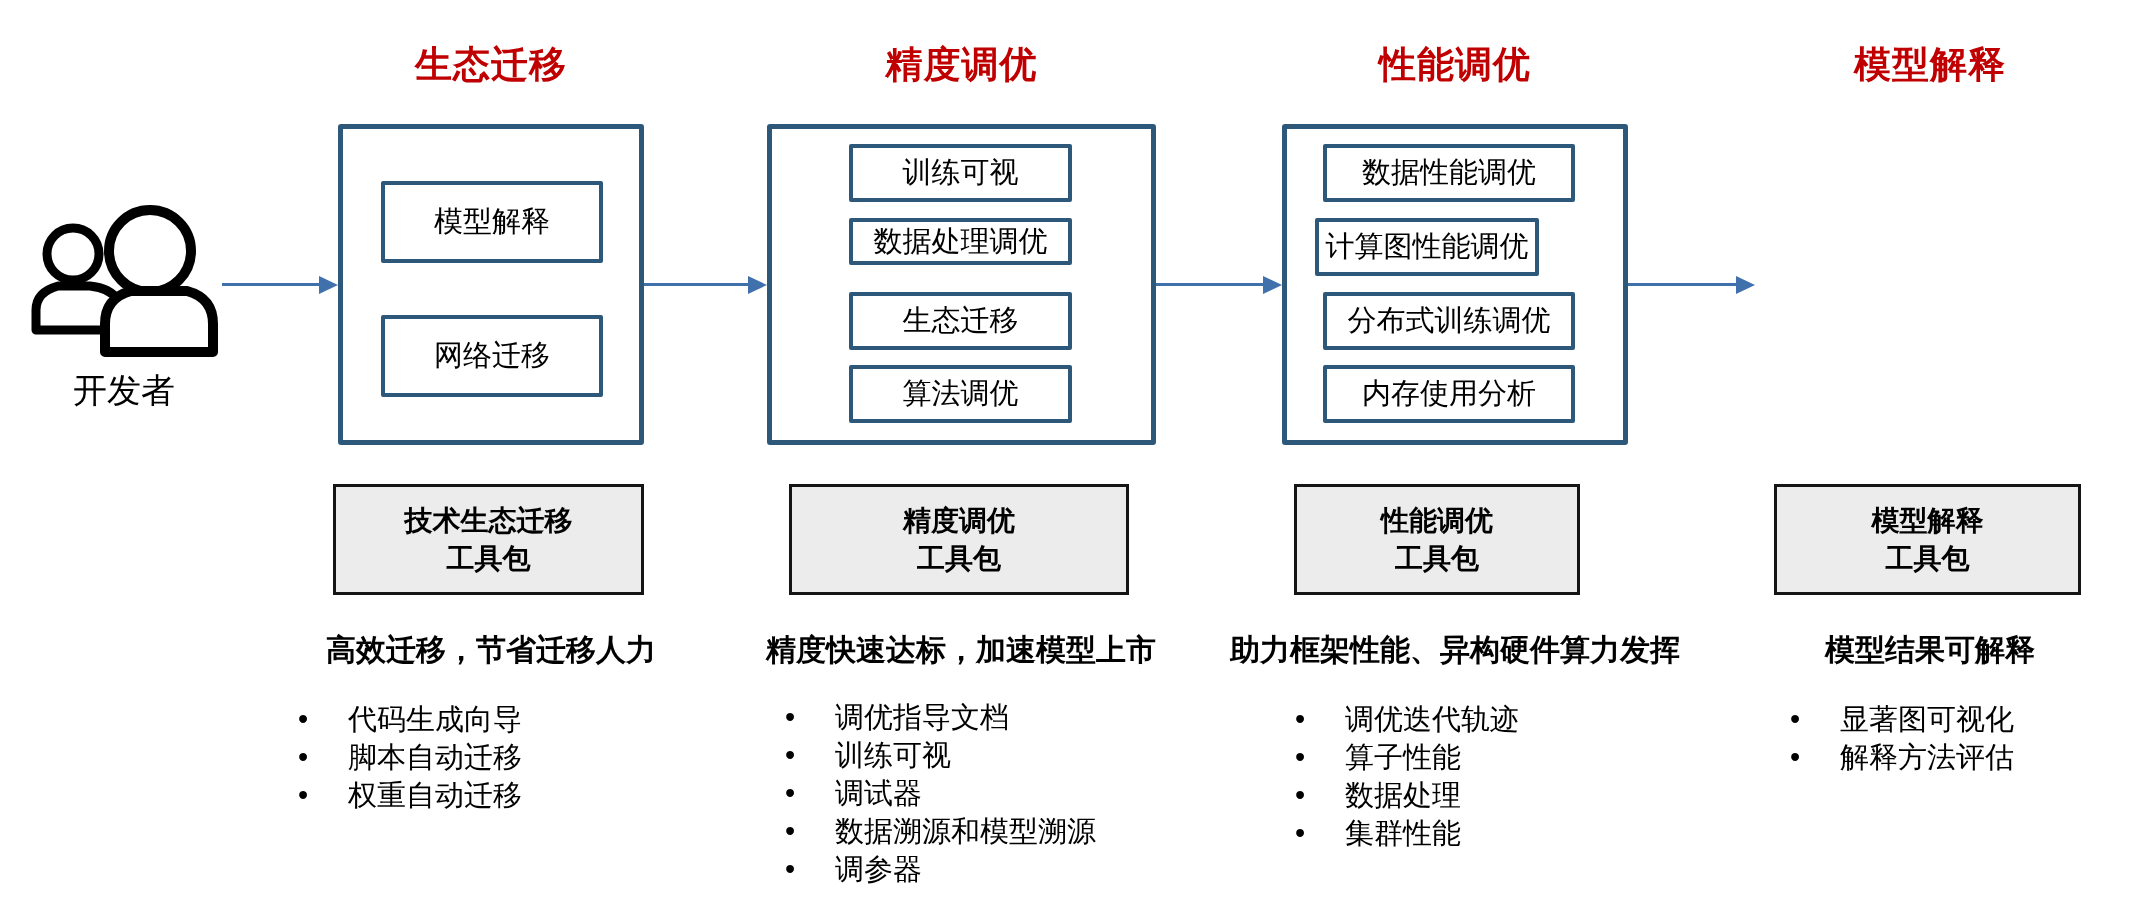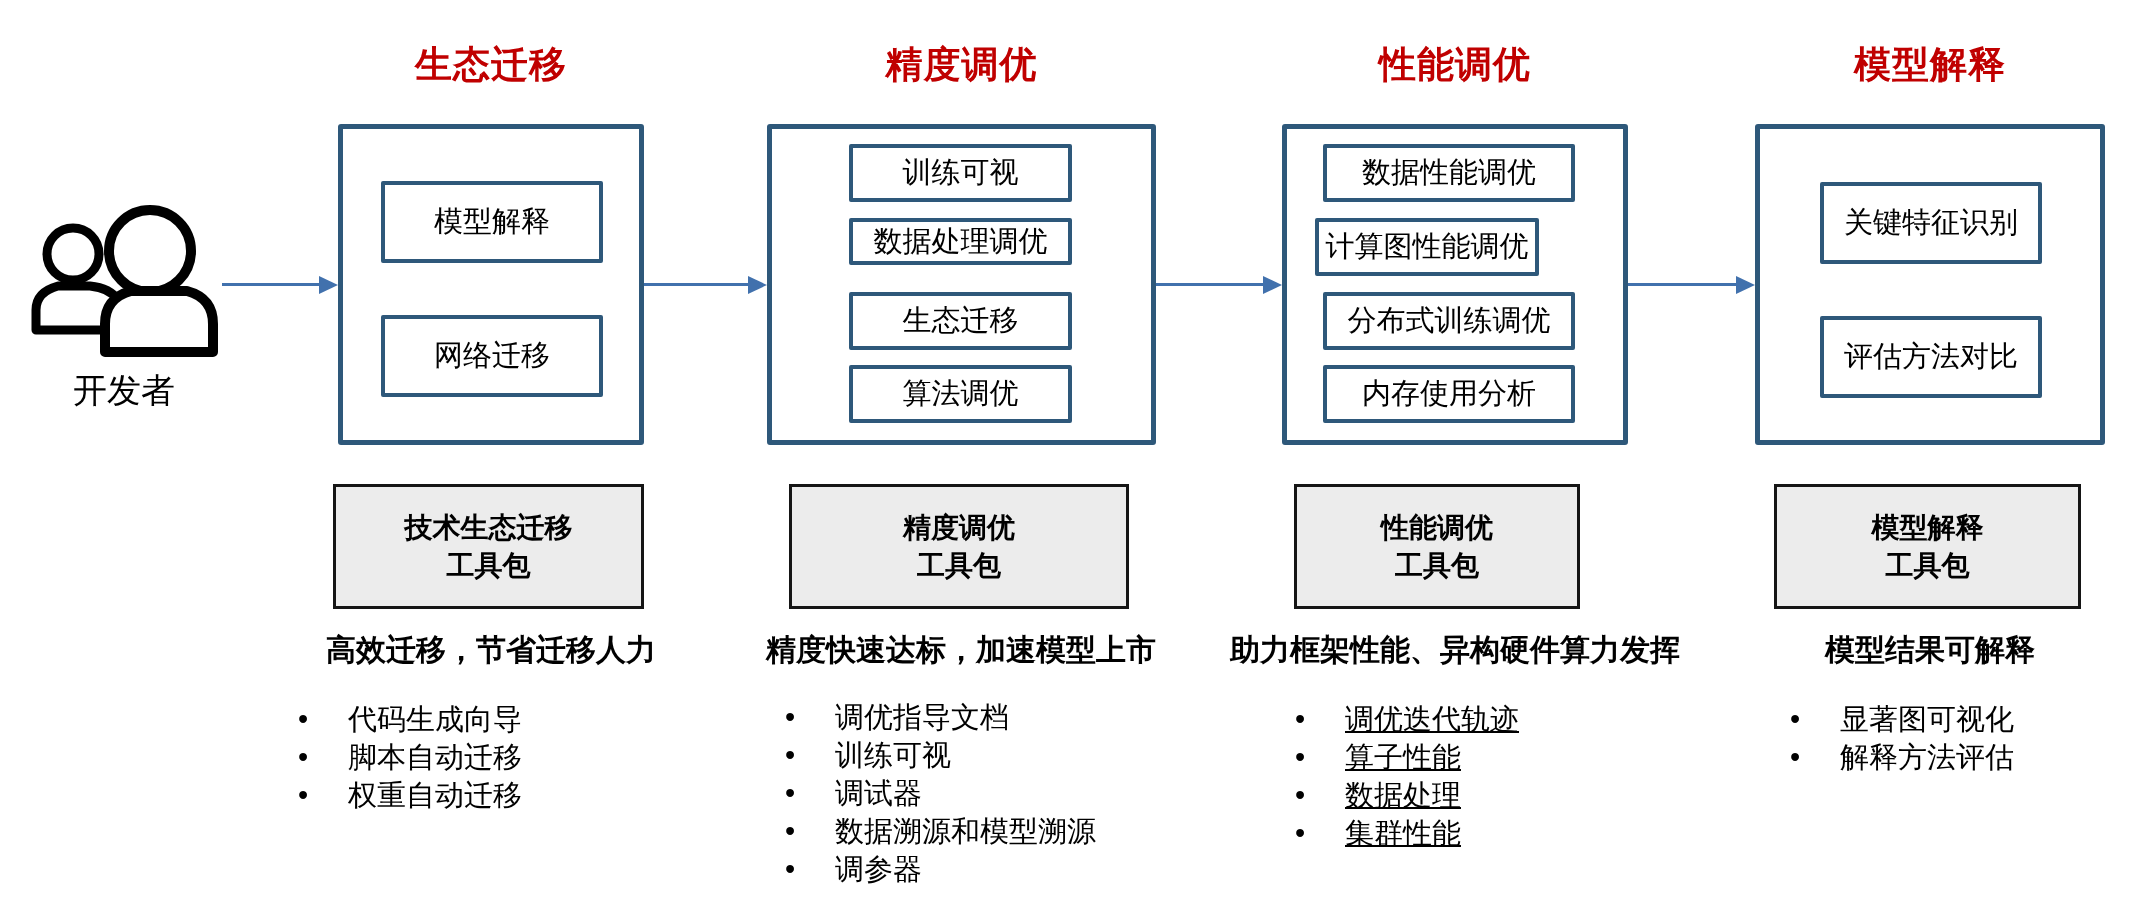--- a/index.html
+++ b/index.html
@@ -61,21 +61,21 @@
     width: 0; height: 0;
     border-top: 9px solid transparent;
     border-bottom: 9px solid transparent;
     border-left: 19px solid #4171ad;
   }
 
   
   .toolkit-box {
     position: absolute;
     top: 484px;
-    height: 125px;
+    height: 111px;
     background: #ececec;
     border: 3px solid #151515;
     box-sizing: border-box;
     display: flex;
     flex-direction: column;
     align-items: center;
     justify-content: center;
     font-size: 28px;
     font-weight: bold;
     line-height: 38px;
@@ -167,24 +167,20 @@
     <div class="sub-box" style="left:77px; top:236px; width:223px; height:58px;">算法调优</div>
   </div>
 
   <div class="stage-box" style="left:1282px; width:346px;">
     <div class="sub-box" style="left:36px; top:15px; width:252px; height:58px;">数据性能调优</div>
     <div class="sub-box" style="left:28px; top:89px; width:224px; height:58px;">计算图性能调优</div>
     <div class="sub-box" style="left:36px; top:163px; width:252px; height:58px;">分布式训练调优</div>
     <div class="sub-box" style="left:36px; top:236px; width:252px; height:58px;">内存使用分析</div>
   </div>
 
-  <div class="stage-box" style="left:1755px; width:350px;">
-    <div class="sub-box" style="left:60px; top:53px; width:222px; height:82px;">关键特征识别</div>
-    <div class="sub-box" style="left:60px; top:187px; width:222px; height:82px;">评估方法对比</div>
-  </div>
 
   <div class="toolkit-box" style="left:333px; width:311px;">
     <div>技术生态迁移</div>
     <div>工具包</div>
   </div>
   <div class="toolkit-box" style="left:789px; width:340px;">
     <div>精度调优</div>
     <div>工具包</div>
   </div>
   <div class="toolkit-box" style="left:1294px; width:286px;">
@@ -206,21 +202,21 @@
     <li>脚本自动迁移</li>
     <li>权重自动迁移</li>
   </ul>
   <ul class="feature-list" style="left:785px; top:698px;">
     <li>调优指导文档</li>
     <li>训练可视</li>
     <li>调试器</li>
     <li>数据溯源和模型溯源</li>
     <li>调参器</li>
   </ul>
-  <ul class="feature-list" style="left:1295px; top:700px;text-decoration:underline;">
+  <ul class="feature-list" style="left:1295px; top:700px;">
     <li>调优迭代轨迹</li>
     <li>算子性能</li>
     <li>数据处理</li>
     <li>集群性能</li>
   </ul>
   <ul class="feature-list" style="left:1790px; top:700px;">
     <li>显著图可视化</li>
     <li>解释方法评估</li>
   </ul>
 

